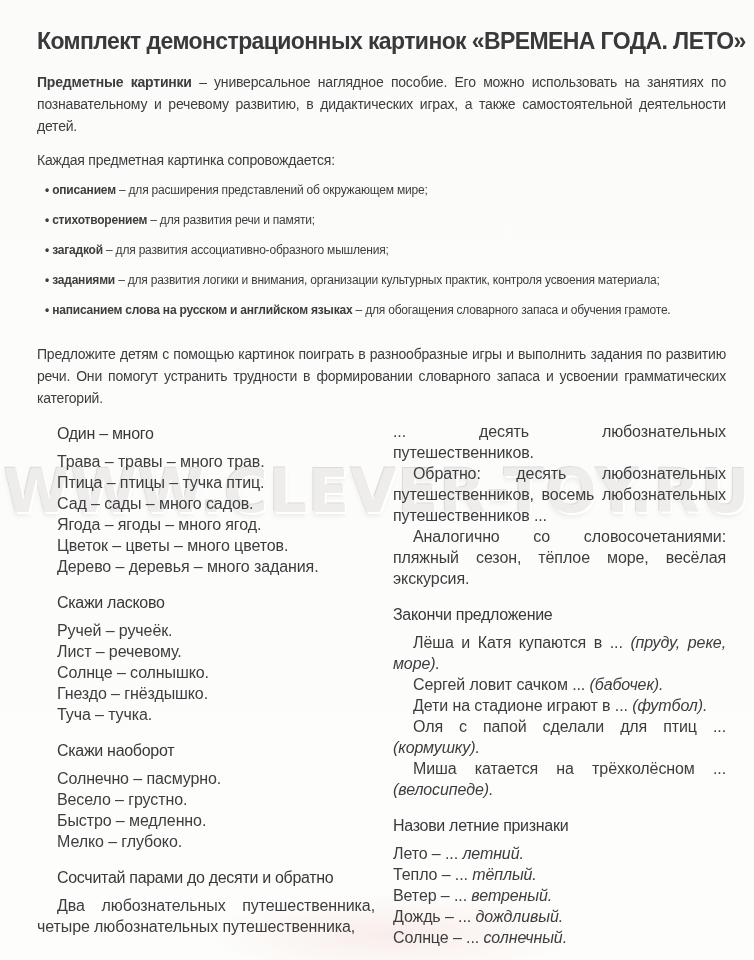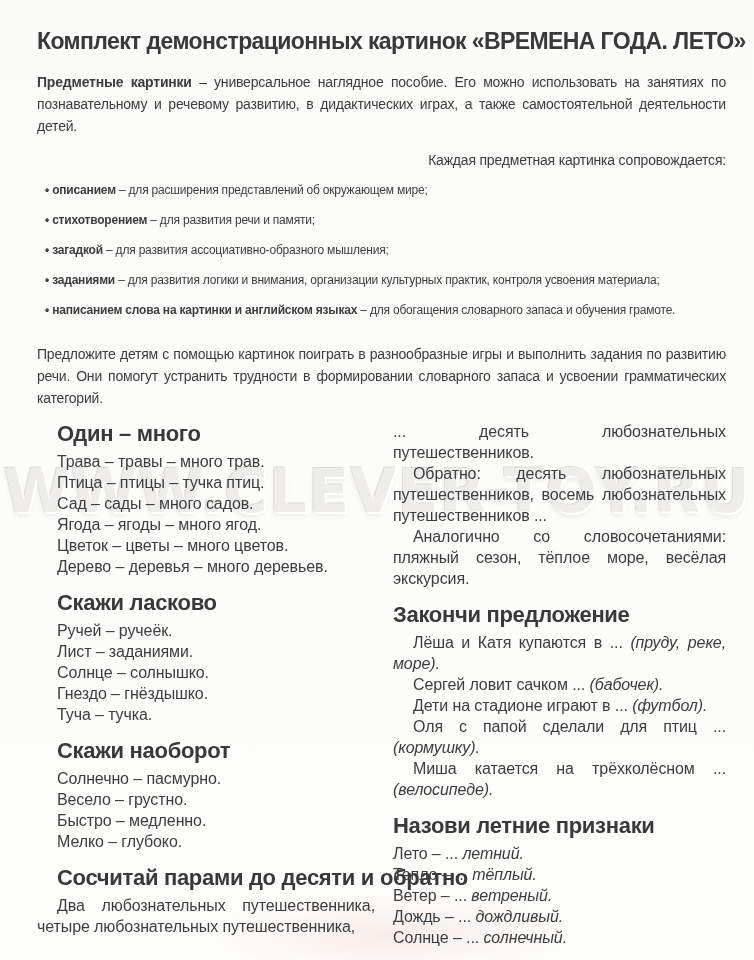--- a/index.html
+++ b/index.html
@@ -16,34 +16,34 @@
     font-family:"Liberation Sans","DejaVu Sans",sans-serif;
     color:#3d3d3f;
   }
   .content{position:relative;z-index:1;}
   h1.title{
     font-size:23px;line-height:30px;font-weight:bold;color:#39393b;
     letter-spacing:-0.6px;white-space:nowrap;margin:0 0 15px 0;
   }
   
   #intro-blocks .para{font-size:14px;line-height:22px;letter-spacing:-0.2px;text-align:justify;margin:0 0 12px 0;}
-  #intro-blocks .para.list-intro{margin:0;text-align:right;}
+  #intro-blocks .para.list-intro{margin:0;text-align:left;}
   #intro-blocks .bullet-line{
     font-size:12px;line-height:22px;letter-spacing:-0.2px;
     padding-left:13px;text-indent:-13px;text-align:justify;margin:8px;
   }
   #intro-blocks .para.mt{margin-top:22px;margin-bottom:0;}
   .dot{font-weight:bold;}
   
   .columns{display:flex;margin-top:12px;}
   .col{box-sizing:border-box;}
   .col.left{width:338px;padding-left:20px;flex:none;}
   .col.right{flex:1;padding-left:18px;}
   .sec-heading{
-    font-size:22px;line-height:21px;font-weight:bold;color:#39393b;
+    font-size:16px;line-height:21px;font-weight:normal;color:#39393b;
     letter-spacing:-0.3px;white-space:nowrap;margin:15px 0 7px 0;
   }
   .col .sec-heading:first-child{margin-top:2px;}
   .text-line{font-size:16px;line-height:21px;letter-spacing:-0.1px;margin:0;}
   .col .para{font-size:16px;line-height:21px;letter-spacing:-0.1px;text-align:justify;margin:0;}
   .para.indent{text-indent:20px;}
   .para.outdent{margin-left:-20px;}
   .b{font-weight:bold;}
   .i{font-style:italic;}
   
@@ -65,35 +65,35 @@
   <div class="watermark">WWW.CLEVER-TOY.RU</div>
   <div class="content">
     <h1 class="title">Комплект демонстрационных картинок «ВРЕМЕНА ГОДА. ЛЕТО»</h1>
     <div id="intro-blocks">
         <div class="para"><span class="b">Предметные картинки </span><span>– универсальное наглядное пособие. Его можно использовать на занятиях по познавательному и речевому развитию, в дидактических играх, а также самостоятельной деятельности детей.</span></div>
         <div class="para list-intro"><span>Каждая предметная картинка сопровождается:</span></div>
         <div class="bullet-line"><span class="dot">• </span><span class="b">описанием </span><span>– для расширения представлений об окружающем мире;</span></div>
         <div class="bullet-line"><span class="dot">• </span><span class="b">стихотворением </span><span>– для развития речи и памяти;</span></div>
         <div class="bullet-line"><span class="dot">• </span><span class="b">загадкой </span><span>– для развития ассоциативно-образного мышления;</span></div>
         <div class="bullet-line"><span class="dot">• </span><span class="b">заданиями </span><span>– для развития логики и внимания, организации культурных практик, контроля усвоения материала;</span></div>
-        <div class="bullet-line"><span class="dot">• </span><span class="b">написанием слова на картинки и английском языках </span><span>– для обогащения словарного запаса и обучения грамоте.</span></div>
+        <div class="bullet-line"><span class="dot">• </span><span class="b">написанием слова на русском и английском языках </span><span>– для обогащения словарного запаса и обучения грамоте.</span></div>
         <div class="para mt"><span>Предложите детям с помощью картинок поиграть в разнообразные игры и выполнить задания по развитию речи. Они помогут устранить трудности в формировании словарного запаса и усвоении грамматических категорий.</span></div>
       </div>
     <div class="columns">
       <div class="col left" id="col-left-blocks">
           <h2 class="sec-heading"><span>Один – много</span></h2>
           <div class="text-line"><span>Трава – травы – много трав.</span></div>
           <div class="text-line"><span>Птица – птицы – тучка птиц.</span></div>
           <div class="text-line"><span>Сад – сады – много садов.</span></div>
           <div class="text-line"><span>Ягода – ягоды – много ягод.</span></div>
           <div class="text-line"><span>Цветок – цветы – много цветов.</span></div>
-          <div class="text-line"><span>Дерево – деревья – много деревьев.</span></div>
+          <div class="text-line"><span>Дерево – деревья – много задания.</span></div>
           <h2 class="sec-heading"><span>Скажи ласково</span></h2>
           <div class="text-line"><span>Ручей – ручеёк.</span></div>
-          <div class="text-line"><span>Лист – заданиями.</span></div>
+          <div class="text-line"><span>Лист – речевому.</span></div>
           <div class="text-line"><span>Солнце – солнышко.</span></div>
           <div class="text-line"><span>Гнездо – гнёздышко.</span></div>
           <div class="text-line"><span>Туча – тучка.</span></div>
           <h2 class="sec-heading"><span>Скажи наоборот</span></h2>
           <div class="text-line"><span>Солнечно – пасмурно.</span></div>
           <div class="text-line"><span>Весело – грустно.</span></div>
           <div class="text-line"><span>Быстро – медленно.</span></div>
           <div class="text-line"><span>Мелко – глубоко.</span></div>
           <h2 class="sec-heading"><span>Сосчитай парами до десяти и обратно</span></h2>
           <div class="para indent outdent"><span>Два любознательных путешественника, четыре любознательных путешественника,</span></div>

